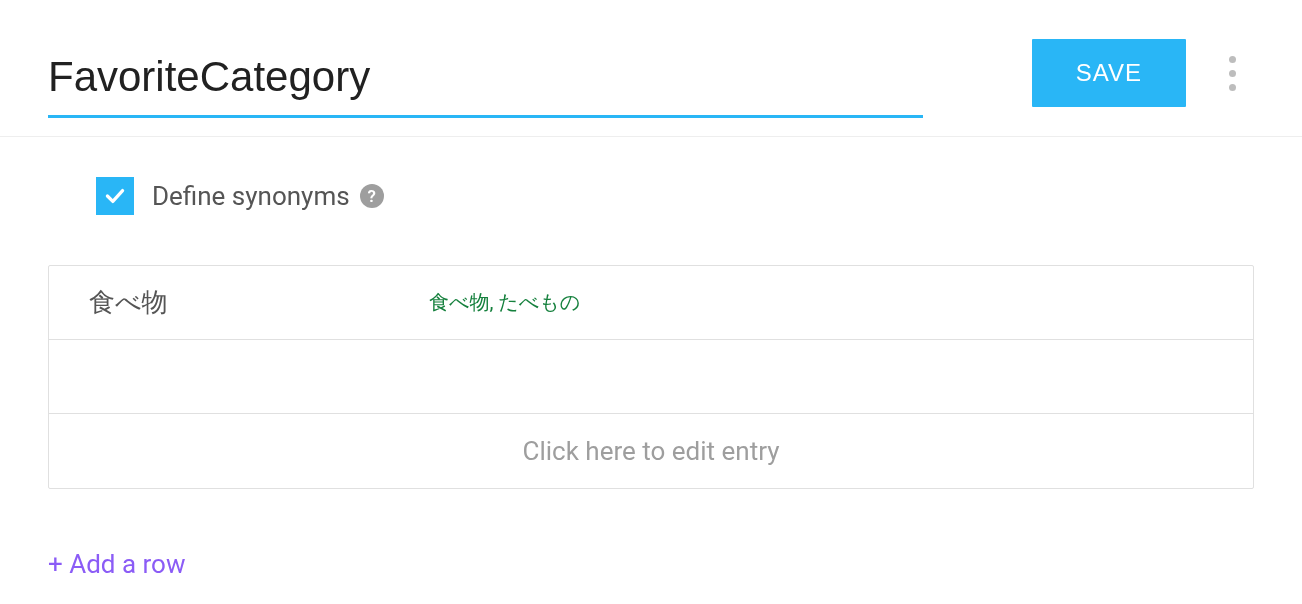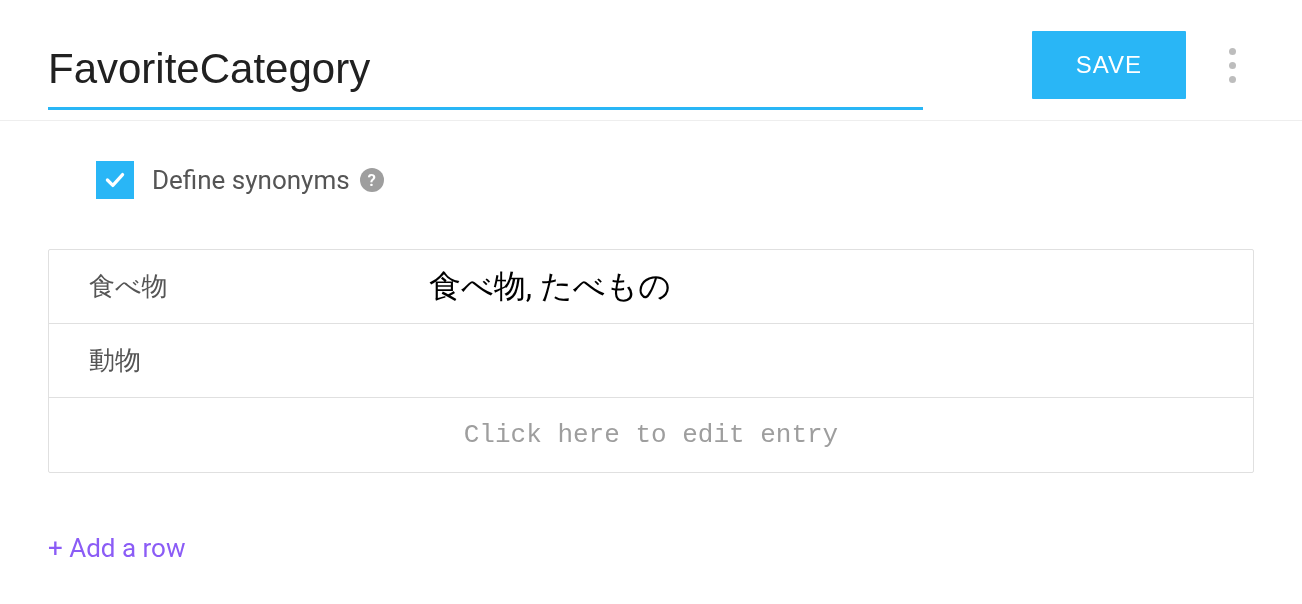--- a/index.html
+++ b/index.html
@@ -9,21 +9,21 @@
     width: 1302px;
     height: 604px;
     overflow: hidden;
     color: #333;
   }
   .header {
     display: flex;
     align-items: center;
     padding: 30px 48px 0 48px;
     border-bottom: 1px solid #eee;
-    height: 121px;
+    height: 137px;
   }
   .title-wrap {
     flex: 0 0 auto;
     width: 875px;
     position: relative;
   }
   .title-input {
     width: 100%;
     border: none;
     outline: none;
@@ -119,32 +119,31 @@
   .row:last-child { border-bottom: none; }
   .cell-ref {
     width: 360px;
     padding: 0 0 0 40px;
     font-size: 26px;
     color: #555;
   }
   .cell-syn {
     flex: 1;
     padding: 0 20px;
-    font-size: 32px;
-    color: #000000;
+    font-size: 20px;
+    color: #15803d;
   }
   .row-placeholder {
     display: flex;
     align-items: center;
     justify-content: center;
     min-height: 74px;
     font-size: 26px;
     color: #9e9e9e;
     cursor: pointer;
-    font-family: Liberation Mono, monospace;
   }
   .add-row {
     margin-top: 60px;
     color: #8b5cf6;
     font-size: 26px;
     cursor: pointer;
     display: inline-block;
   }
 </style>
 </head>
@@ -180,20 +179,19 @@
       </div>
     </div>
   </div>
 
   <div class="table">
     <div class="row">
       <div class="cell-ref">食べ物</div>
       <div class="cell-syn">食べ物, たべもの</div>
     </div>
     <div class="row">
-      <div class="cell-ref">動物</div>
     </div>
     <div class="row-placeholder">Click here to edit entry</div>
   </div>
 
   <div class="add-row">+ Add a row</div>
 
 </div>
 
 </body></html>

